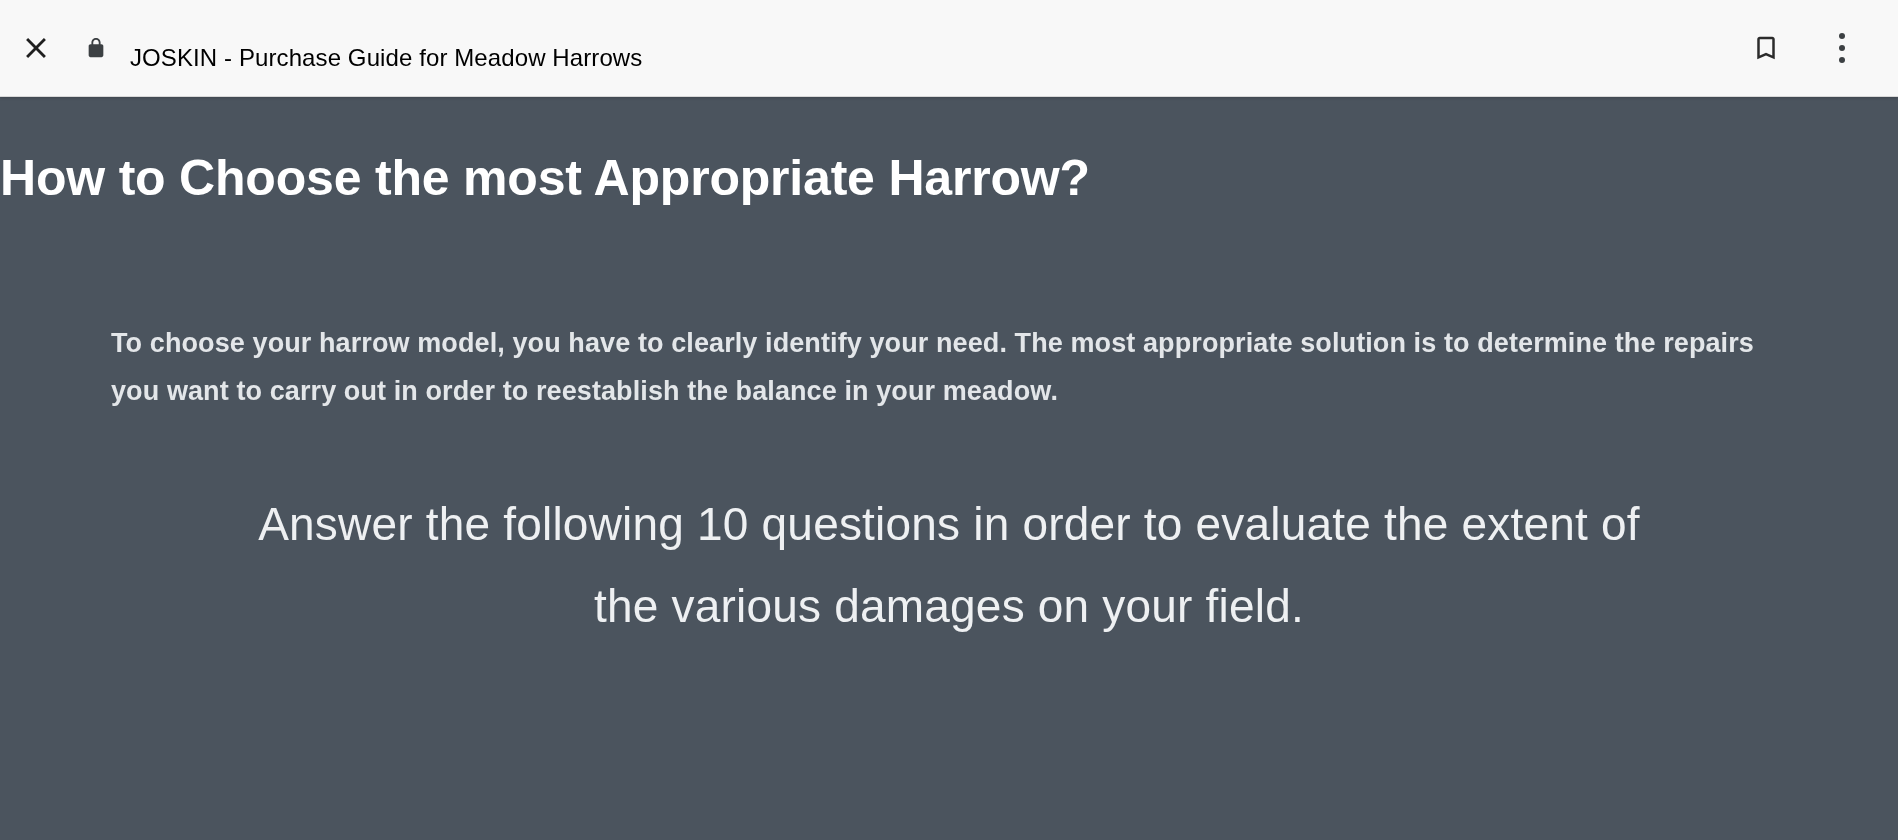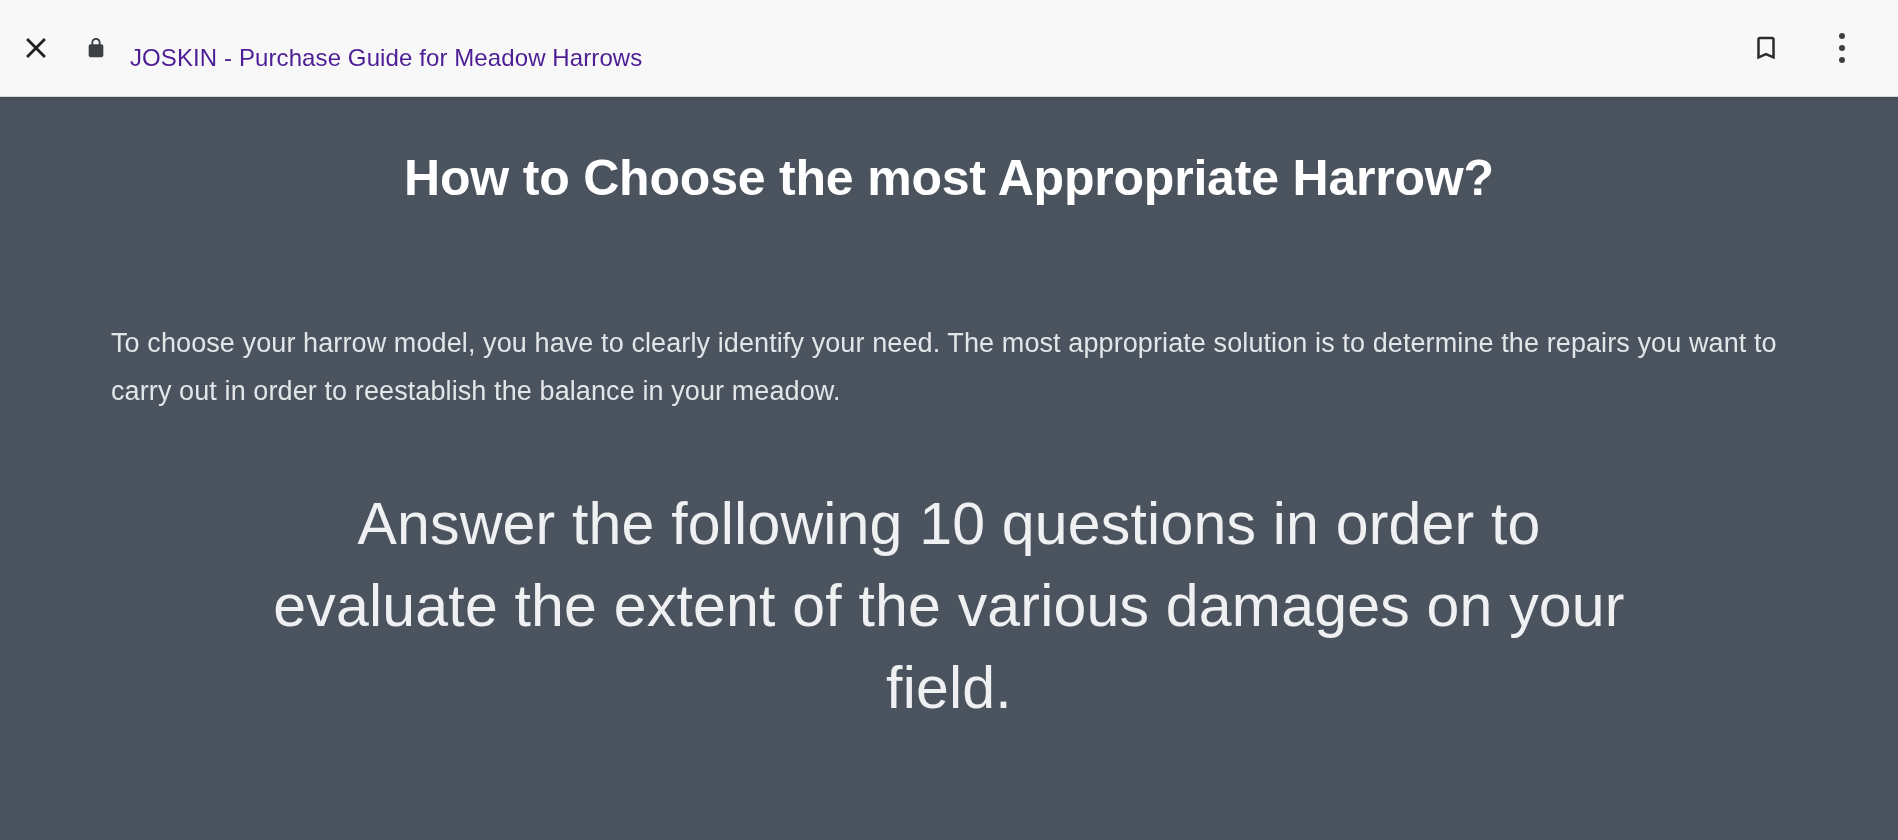--- a/index.html
+++ b/index.html
@@ -53,21 +53,21 @@
     padding-left: 10px;
     display: flex;
     flex-direction: column;
     justify-content: center;
     gap: 3px;
     cursor: pointer;
   }
   .cct-title {
     font-size: 24px;
     line-height: 28px;
-    color: #4c1d95;
+    color: #000000;
     letter-spacing: 0.1px;
     white-space: nowrap;
     overflow: hidden;
     text-overflow: ellipsis;
     margin-top: 19px;
   }
   .cct-url {
     font-size: 15px;
     line-height: 17px;
     color: #9aa0a6;
@@ -112,47 +112,47 @@
   .page-body {
     position: absolute;
     top: 97px; left: 0;
     width: 1898px;
     height: 743px;
     background: #4b545e;
     overflow: hidden;
   }
 
   .page-heading {
-    text-align: center;
     color: #ffffff;
     font-size: 50px;
     font-weight: bold;
     line-height: 58px;
     letter-spacing: -0.2px;
     padding-top: 52px;
   }
 
   .intro-paragraph {
     margin: 0 auto;
     width: 1700px;
     padding-left: 12px;
     padding-top: 112px;
     color: #e3e6e9;
     font-size: 27px;
     line-height: 48px;
     text-align: left;
     letter-spacing: 0.1px;
+    font-weight: bold;
   }
 
   .callout {
     margin: 0 auto;
     width: 1420px;
     padding-top: 68px;
     color: #eef0f2;
-    font-size: 59px;
+    font-size: 46px;
     line-height: 82px;
     text-align: center;
     letter-spacing: 0.2px;
   }
 </style>
 </head>
 <body>
 
 <div class="cct-header">
 

